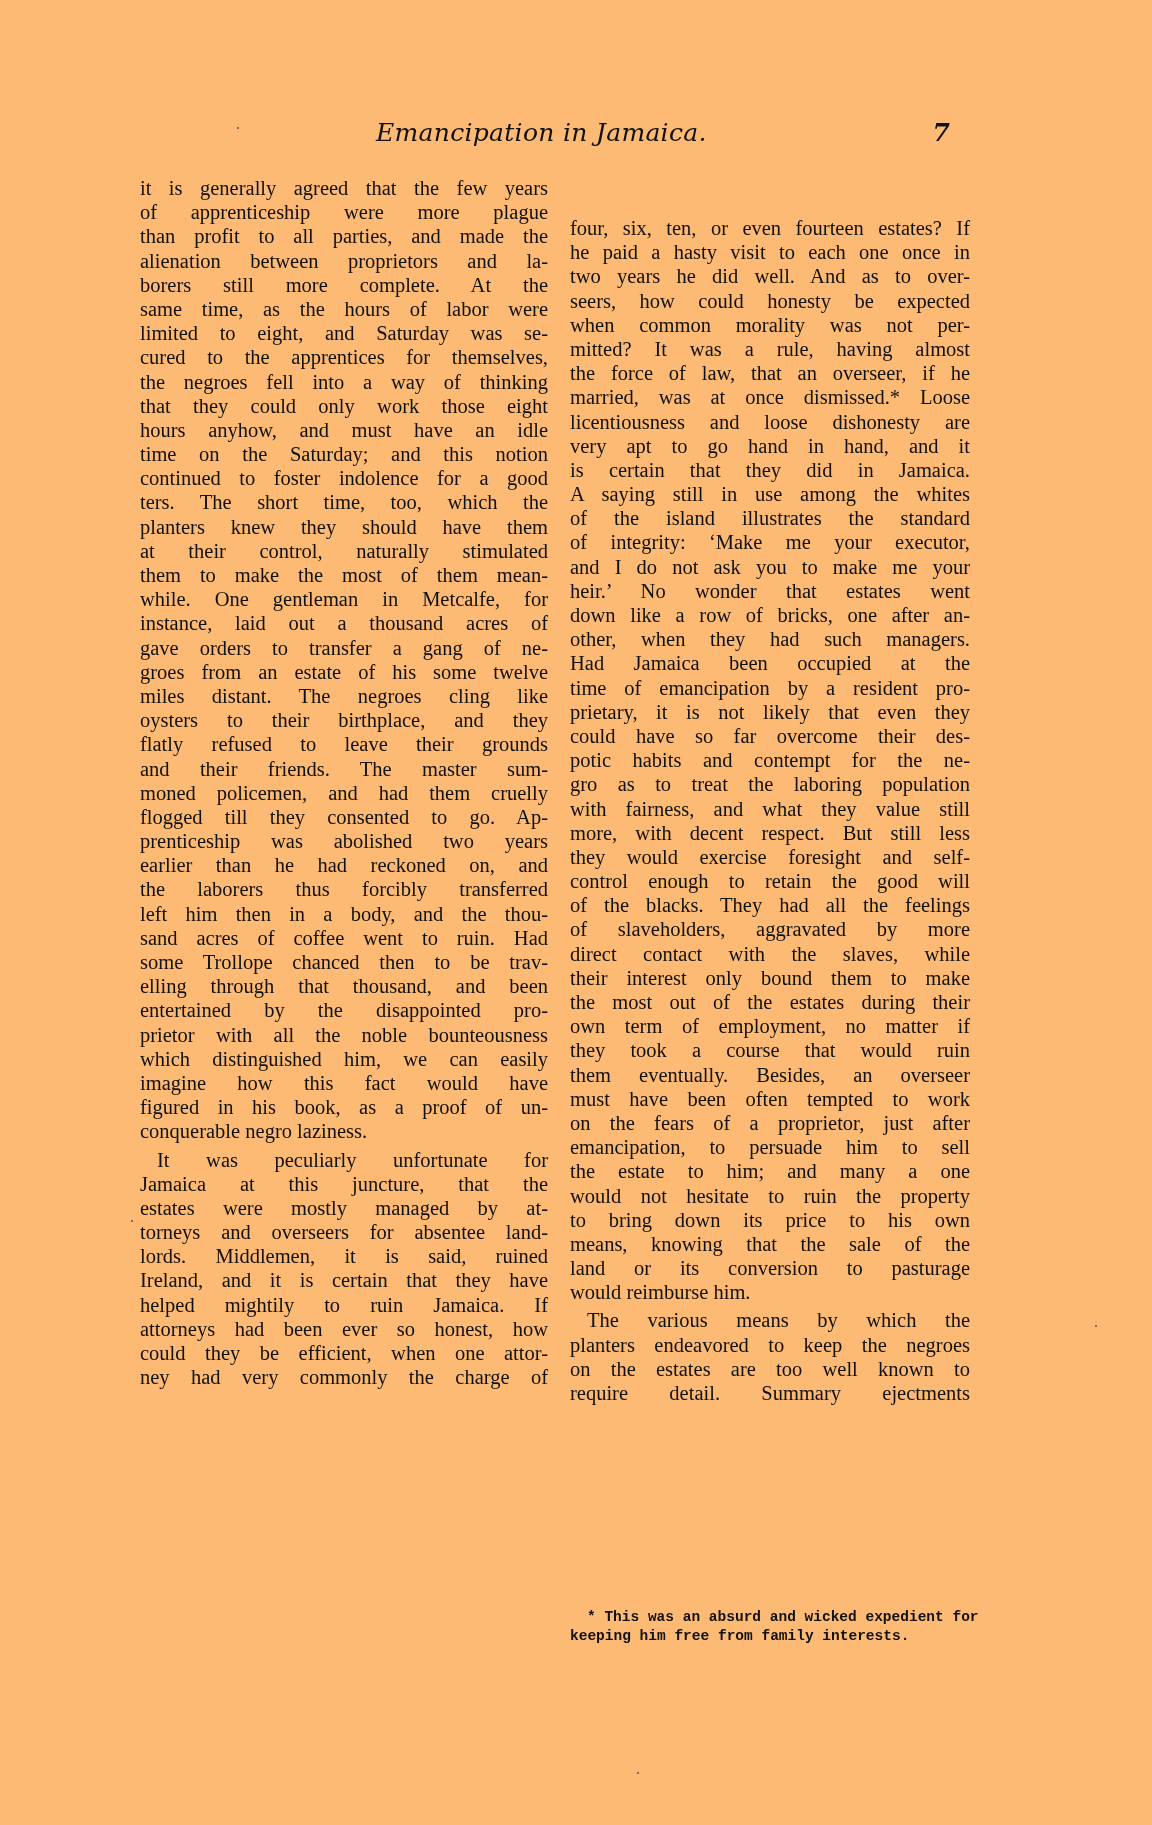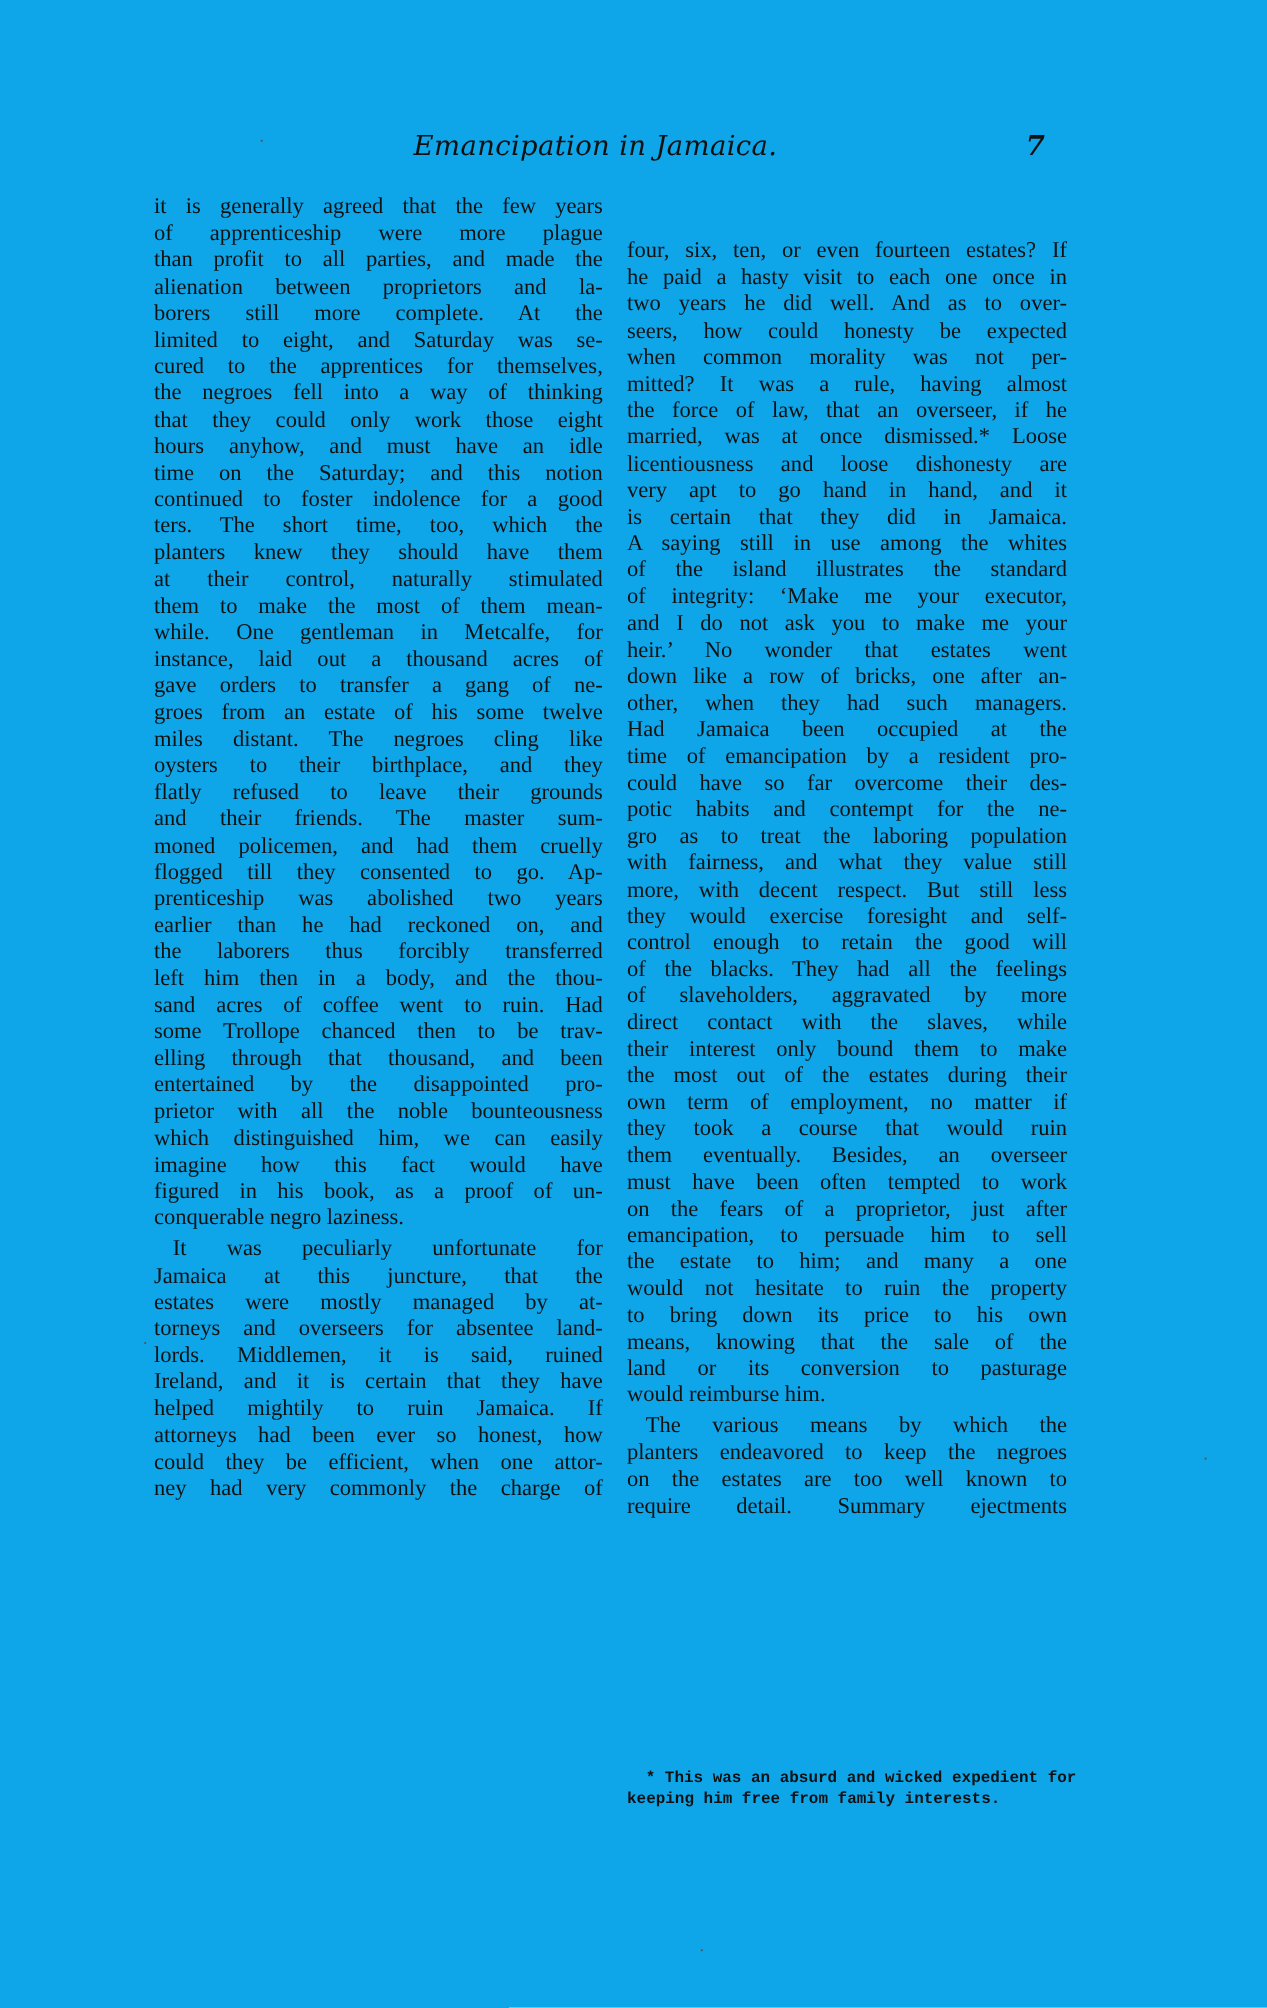--- a/index.html
+++ b/index.html
@@ -1,17 +1,17 @@
 <!DOCTYPE html>
 <html><head>
   <meta charset="utf-8">
   <style>
     html, body { margin: 0; padding: 0; background: #ffffff; }
     body { width: 1152px; height: 1825px; position: relative; overflow: hidden; }
-    .page { position: absolute; left: 0; top: 0; width: 1152px; height: 1825px; background: #0ea5e9; color: #111111; }
+    .page { position: absolute; left: 0; top: 0; width: 1152px; height: 1825px; background: #fdba74; color: #111111; }
     .running-head { position: absolute; top: 118px; left: 140px; width: 810px; height: 40px; font-family: "DejaVu Serif", serif; }
     .running-title { position: absolute; left: 236px; top: 0; font-style: italic; font-size: 25px; letter-spacing: 0.3px; }
     .page-number { position: absolute; right: 0; top: 0; font-style: italic; font-weight: bold; font-size: 25px; }
     .column { position: absolute; top: 176px; width: 408px; font-family: "Liberation Serif", serif; font-size: 20.5px; line-height: 24.2px; }
     .col-left { left: 140px; }
     .col-right { left: 570px; width: 400px; margin-top: 40px; }
     .line { display: block; white-space: nowrap; text-align: justify; text-align-last: justify; height: 24.2px; }
     .line.last { text-align-last: left; }
     .line.indent { padding-left: 17px; }
     .para-gap { height: 4px; }
@@ -29,20 +29,21 @@
     <span class="page-number">7</span>
   </div>
 
   <div class="column col-left">
     <div id="left-p1">
         <span class="line">it is generally agreed that the few years</span>
         <span class="line">of apprenticeship were more plague</span>
         <span class="line">than profit to all parties, and made the</span>
         <span class="line">alienation between proprietors and la-</span>
         <span class="line">borers still more complete. At the</span>
+        <span class="line">same time, as the hours of labor were</span>
         <span class="line">limited to eight, and Saturday was se-</span>
         <span class="line">cured to the apprentices for themselves,</span>
         <span class="line">the negroes fell into a way of thinking</span>
         <span class="line">that they could only work those eight</span>
         <span class="line">hours anyhow, and must have an idle</span>
         <span class="line">time on the Saturday; and this notion</span>
         <span class="line">continued to foster indolence for a good</span>
         <span class="line">ters. The short time, too, which the</span>
         <span class="line">planters knew they should have them</span>
         <span class="line">at their control, naturally stimulated</span>
@@ -101,20 +102,21 @@
         <span class="line">is certain that they did in Jamaica.</span>
         <span class="line">A saying still in use among the whites</span>
         <span class="line">of the island illustrates the standard</span>
         <span class="line">of integrity: ‘Make me your executor,</span>
         <span class="line">and I do not ask you to make me your</span>
         <span class="line">heir.’ No wonder that estates went</span>
         <span class="line">down like a row of bricks, one after an-</span>
         <span class="line">other, when they had such managers.</span>
         <span class="line">Had Jamaica been occupied at the</span>
         <span class="line">time of emancipation by a resident pro-</span>
+        <span class="line">prietary, it is not likely that even they</span>
         <span class="line">could have so far overcome their des-</span>
         <span class="line">potic habits and contempt for the ne-</span>
         <span class="line">gro as to treat the laboring population</span>
         <span class="line">with fairness, and what they value still</span>
         <span class="line">more, with decent respect. But still less</span>
         <span class="line">they would exercise foresight and self-</span>
         <span class="line">control enough to retain the good will</span>
         <span class="line">of the blacks. They had all the feelings</span>
         <span class="line">of slaveholders, aggravated by more</span>
         <span class="line">direct contact with the slaves, while</span>

